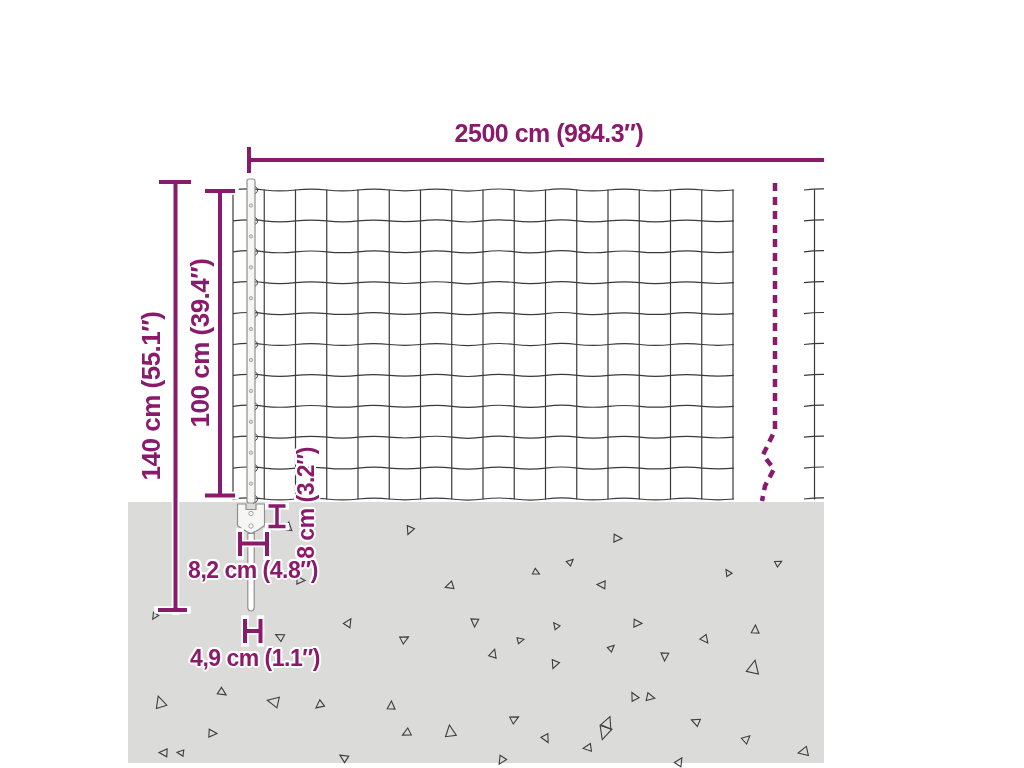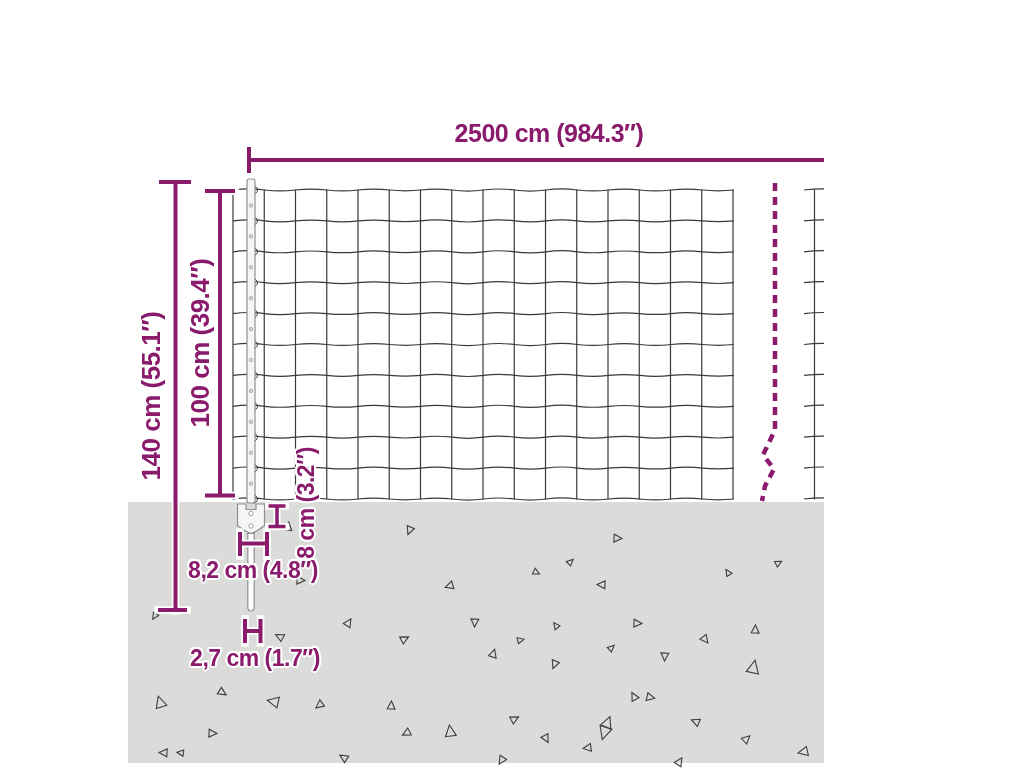--- a/index.html
+++ b/index.html
@@ -217,14 +217,14 @@
         <line x1="245" y1="619" x2="245" y2="643" stroke-width="4"></line>
         <line x1="260.5" y1="619" x2="260.5" y2="643" stroke-width="4"></line>
       </g>
     </svg>
 
   <div class="dim-label" style="left: 549px; top: 133px; color: rgb(138, 26, 107);">2500 cm (984.3″)</div>
   <div class="dim-label lg rot" style="left: 151px; top: 396px; color: rgb(138, 26, 107);">140 cm (55.1″)</div>
   <div class="dim-label lg rot" style="left: 200px; top: 343px; color: rgb(138, 26, 107);">100 cm (39.4″)</div>
   <div class="dim-label sm rot" style="left: 306px; top: 503px; color: rgb(138, 26, 107);">8 cm (3.2″)</div>
   <div class="dim-label sm" style="left: 253px; top: 570px; color: rgb(138, 26, 107);">8,2 cm (4.8″)</div>
-  <div class="dim-label sm" style="left: 255px; top: 658px; color: rgb(138, 26, 107);">2,7 cm (1.7″)</div>
+  <div class="dim-label sm" style="left: 255px; top: 658px; color: rgb(138, 26, 107);">4,9 cm (1.1″)</div>
 </div>
 
 </body></html>

